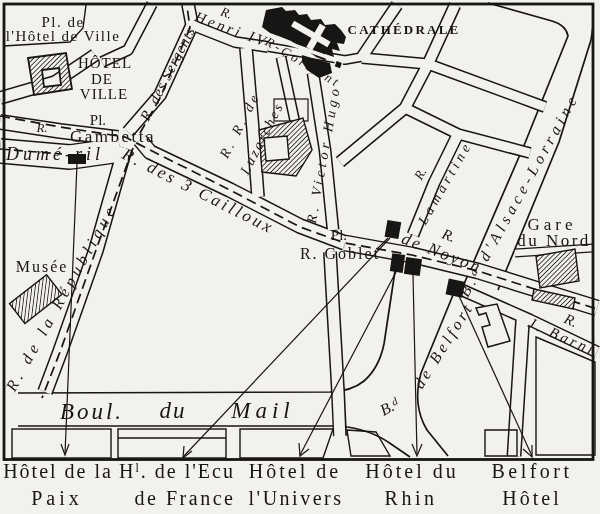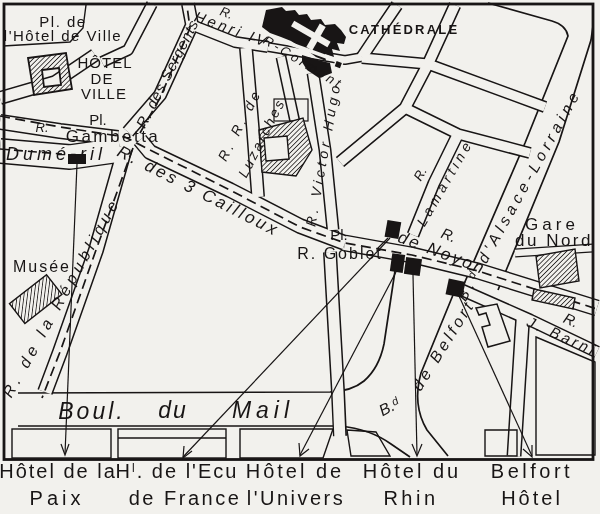--- a/index.html
+++ b/index.html
@@ -1,16 +1,16 @@
 <!DOCTYPE html>
 <html><head>
 <meta charset="utf-8">
 <style>
 html,body{margin:0;padding:0;background:#f2f1ed;}
-#map{position:relative;width:600px;height:514px;font-family:Liberation Sans, sans-serif;will-change:transform;}
+#map{position:relative;width:600px;height:514px;font-family:Liberation Serif, serif;will-change:transform;}
 svg{display:block;}
 text{fill:#181515;}
 .st{font-style:italic;}
 </style>
 </head>
 <body>
 <div id="map">
 <svg width="600" height="514" viewBox="0 0 600 514">
 <defs>
 <pattern id="hatch" width="3.4" height="3.4" patternTransform="rotate(45)" patternUnits="userSpaceOnUse">

